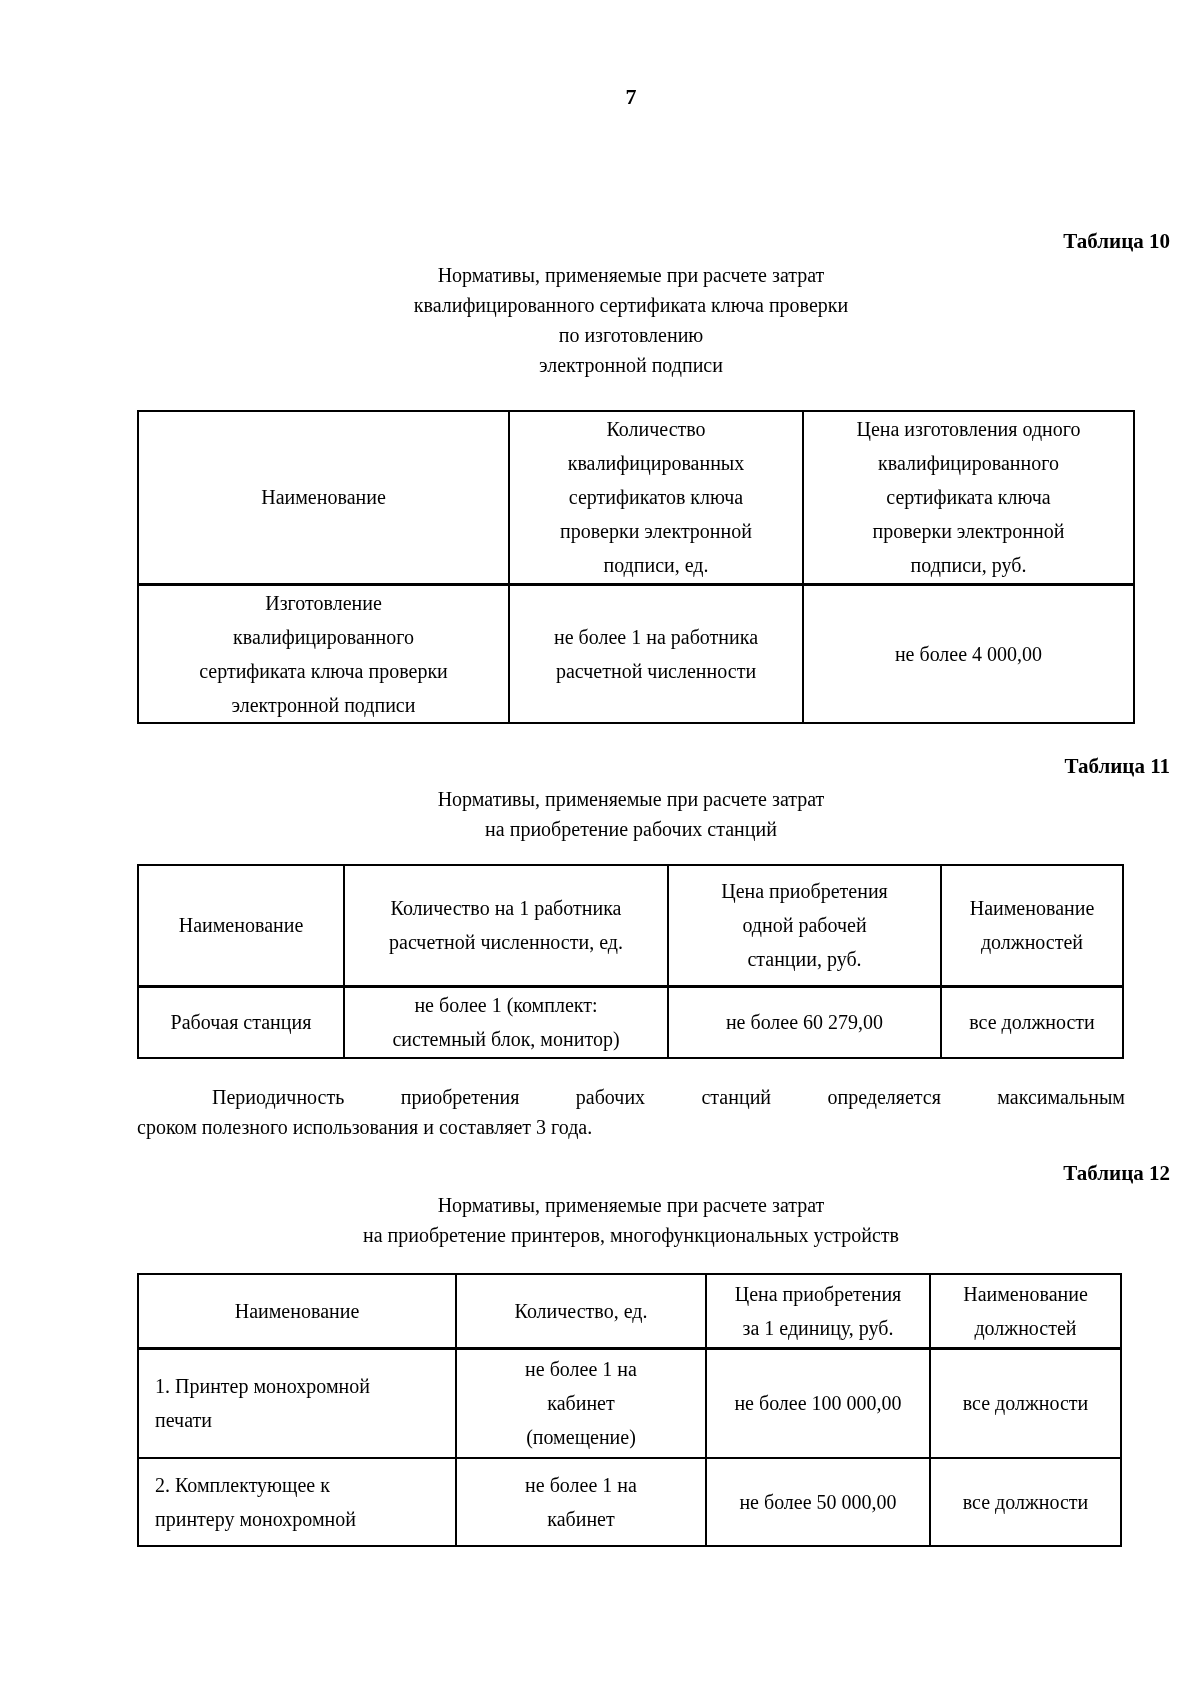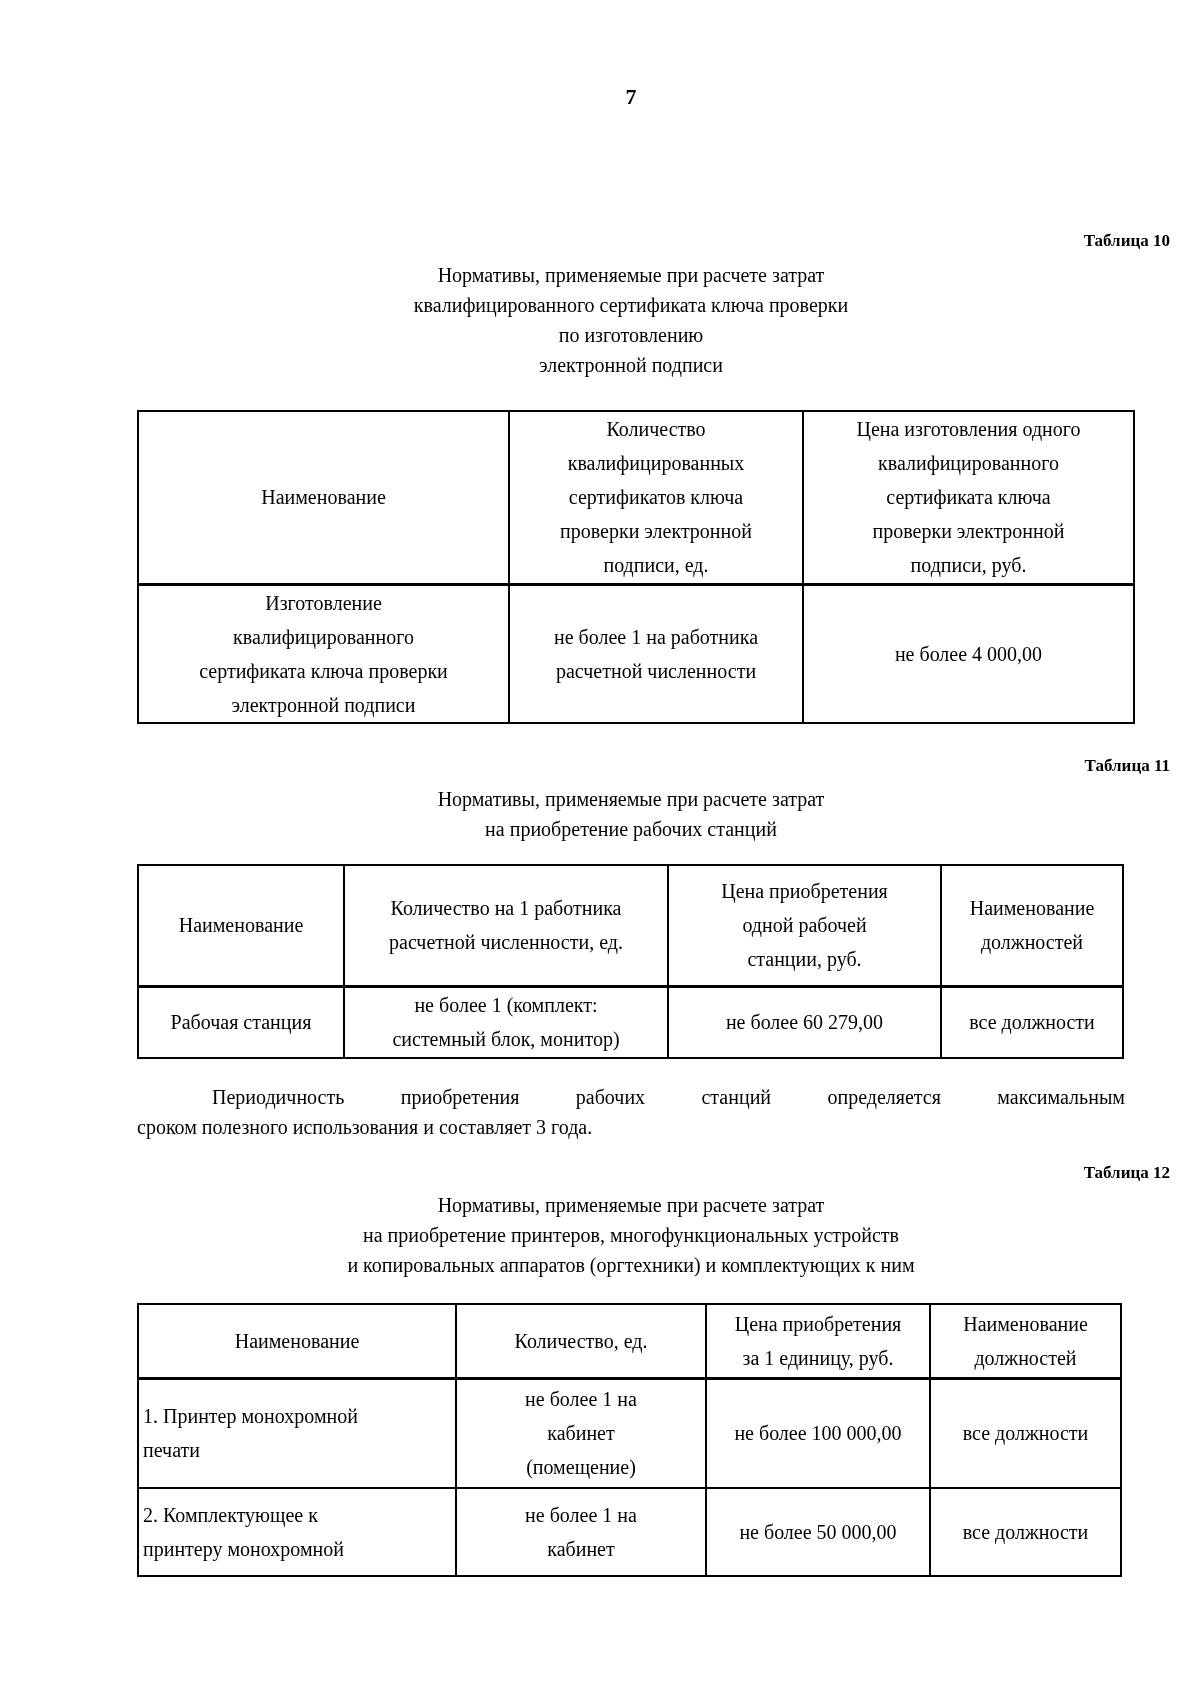--- a/index.html
+++ b/index.html
@@ -23,21 +23,21 @@
     margin-top: 82px;
     text-align: center;
     font-weight: bold;
     font-size: 22px;
     line-height: 30px;
   }
   .tbl-label {
     text-align: right;
     margin-right: -45px;
     font-weight: bold;
-    font-size: 17px;
+    font-size: 21px;
     line-height: 30px;
   }
   .label-10 { margin-top: 114px; }
   .label-11 { margin-top: 27px; }
   .label-12 { margin-top: 16px; }
   .tbl-title {
     text-align: center;
     line-height: 30px;
   }
   .title-10 { margin-top: 4px; }
@@ -62,21 +62,21 @@
   .doc-table tr.r-head td { border-bottom-width: 3px; }
   .t10 tr.r-head { height: 173px; }
   .t10 tr.r-1    { height: 139px; }
   .t11 tr.r-head { height: 121px; }
   .t11 tr.r-1    { height: 72px; }
   .t12 tr.r-head { height: 74px; }
   .t12 tr.r-1    { height: 110px; }
   .t12 tr.r-2    { height: 88px; }
   .t12 td.cell-left {
     text-align: left;
-    padding-left: 4px;
+    padding-left: 16px;
   }
   .note {
     margin-top: 23px;
     line-height: 30px;
   }
   .note-line-1 {
     text-indent: 75px;
     text-align: justify;
     text-align-last: justify;
   }
@@ -164,21 +164,20 @@
   </table>
   <div class="note">
     <div class="note-line-1">Периодичность приобретения рабочих станций определяется максимальным</div>
     <div class="note-line-2">сроком полезного использования и составляет 3 года.</div>
   </div>
 
   <div class="tbl-label label-12">Таблица 12</div>
   <div class="tbl-title title-12">
     <div>Нормативы, применяемые при расчете затрат</div>
     <div>на приобретение принтеров, многофункциональных устройств</div>
-    <div>и копировальных аппаратов (оргтехники) и комплектующих к ним</div>
   </div>
   <table class="doc-table t12">
     <colgroup>
       <col style="width:318px">
       <col style="width:250px">
       <col style="width:224px">
       <col style="width:191px">
     </colgroup>
     <tbody>
       <tr class="r-head">

